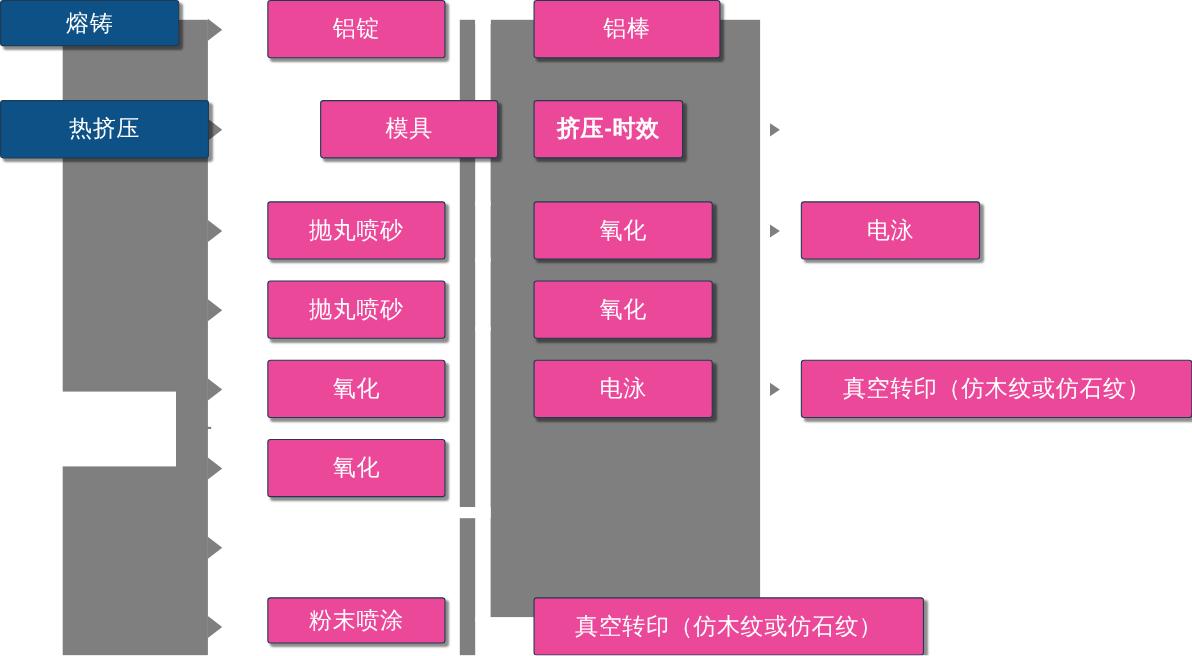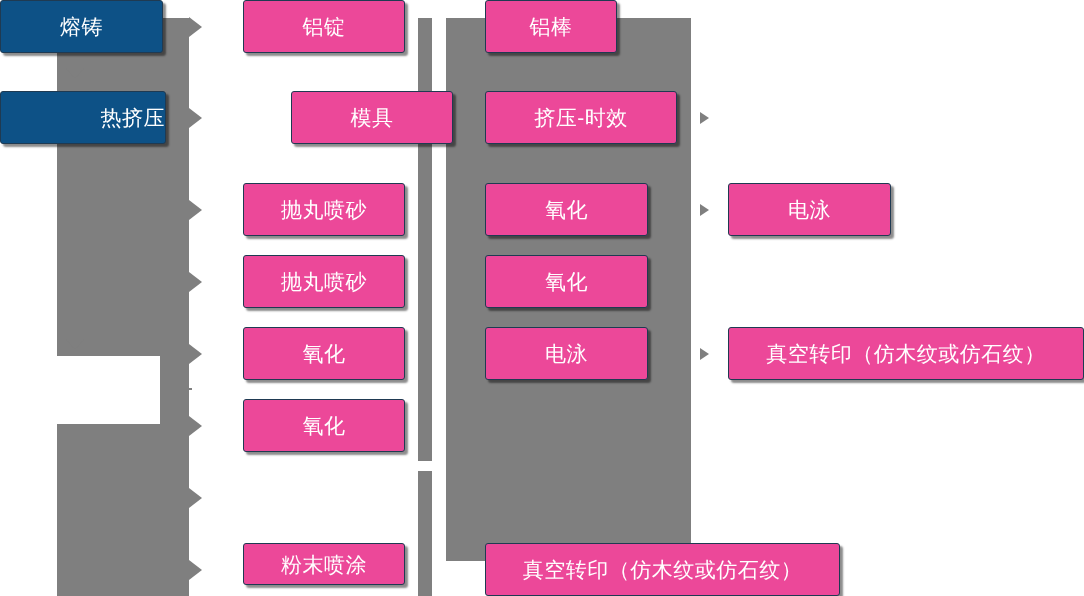--- a/index.html
+++ b/index.html
@@ -107,24 +107,24 @@
   <div class="white-line" style="left:432px; top:183px; width:14px; height:4px;"></div>
   <div class="white-line" style="left:432px; top:234px; width:14px; height:4px;"></div>
   <div class="white-line" style="left:432px; top:297px; width:14px; height:4px;"></div>
   <div class="white-line" style="left:418px; top:461px; width:28px; height:10px;"></div>
   <div class="white-line" style="left:432px; top:561px; width:14px; height:4px;"></div>
 
   <div class="small-arrow-right" style="left:700px; top:112px;"></div>
   <div class="small-arrow-right" style="left:700px; top:204px;"></div>
   <div class="small-arrow-right" style="left:700px; top:348px;"></div>
 
-  <div class="node dark" style="left:0px; top:0px; width:163px; height:53px;text-align:center;">
+  <div class="node dark" style="left:0px; top:0px; width:163px; height:42px;text-align:center;">
     <span>熔铸</span>
   </div>
-  <div class="node dark" style="left:0px; top:91px; width:166px; height:53px;justify-content:flex-end;">
+  <div class="node dark" style="left:0px; top:91px; width:190px; height:53px;">
     <span>热挤压</span>
   </div>
 
   <div class="node light" style="left:243px; top:0px; width:162px; height:53px;">
     <span>铝锭</span>
   </div>
   <div class="node light" style="left:243px; top:91px; width:162px; height:53px;margin-left:48px;">
     <span>模具</span>
   </div>
   <div class="node light" style="left:243px; top:183px; width:162px; height:53px;">
@@ -136,24 +136,24 @@
   <div class="node light" style="left:243px; top:327px; width:162px; height:53px;">
     <span>氧化</span>
   </div>
   <div class="node light" style="left:243px; top:399px; width:162px; height:53px;">
     <span>氧化</span>
   </div>
   <div class="node light" style="left:243px; top:543px; width:162px; height:42px;align-items:center;">
     <span>粉末喷涂</span>
   </div>
 
-  <div class="node light" style="left:485px; top:0px; width:132px; height:53px;">
+  <div class="node light" style="left:485px; top:0px; width:170px; height:53px;">
     <span>铝棒</span>
   </div>
-  <div class="node light" style="left:485px; top:91px; width:192px; height:53px;">
+  <div class="node light" style="left:485px; top:91px; width:136px; height:53px;font-weight:bold;">
     <span>挤压-时效</span>
   </div>
   <div class="node light" style="left:485px; top:183px; width:163px; height:53px;">
     <span>氧化</span>
   </div>
   <div class="node light" style="left:485px; top:255px; width:163px; height:53px;">
     <span>氧化</span>
   </div>
   <div class="node light" style="left:485px; top:327px; width:163px; height:53px;">
     <span>电泳</span>

